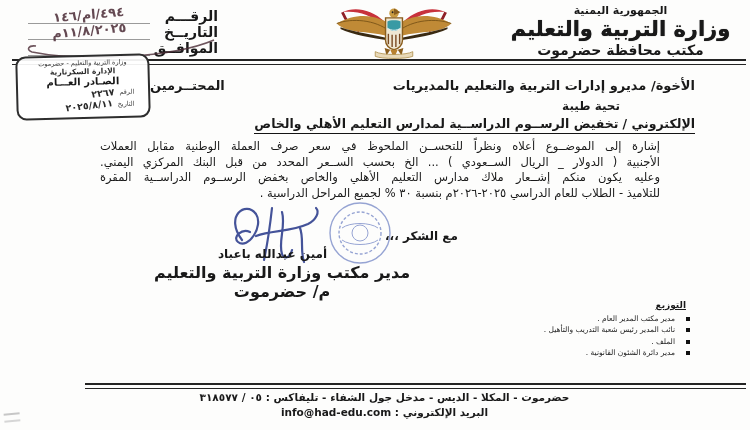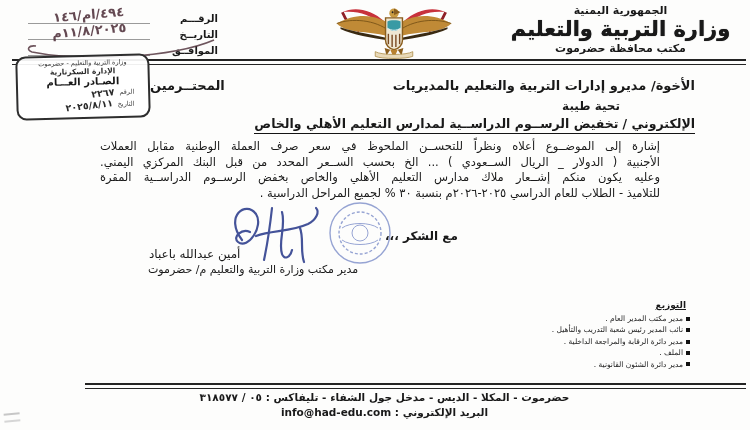--- a/index.html
+++ b/index.html
@@ -5,26 +5,26 @@
   html,body{margin:0;padding:0;background:#ececea;}
   .page{
     position:relative;width:750px;height:430px;background:#fdfdfc;
     font-family:"DejaVu Sans",sans-serif;direction:rtl;color:#191919;
     overflow:hidden;margin:0 auto;
   }
   
   .hdr-right{position:absolute;top:4px;right:12px;width:235px;text-align:center;}
   .hdr-country{font-size:11px;font-weight:bold;}
   .hdr-ministry{font-size:21px;font-weight:bold;letter-spacing:-.5px;text-shadow:0 0 .7px #000;line-height:24px;}
-  .hdr-office{font-size:11px;font-weight:bold;margin-top:1px;}
+  .hdr-office{font-size:14px;font-weight:bold;margin-top:1px;}
   .emblem{position:absolute;top:2px;left:333px;width:122px;height:58px;}
   
   .refs{position:absolute;top:8px;left:28px;width:190px;direction:rtl;}
   .ref-row{display:flex;align-items:flex-end;height:16px;}
-  .ref-label{font-size:10px;font-weight:bold;width:44px;flex:0 0 auto;margin-left:24px;}
+  .ref-label{font-size:14px;font-weight:bold;width:44px;flex:0 0 auto;margin-left:24px;}
   .ref-value{flex:1;border-bottom:1px solid #9a9a9a;text-align:center;}
   .hand{font-size:13px;color:#4a2a35;font-weight:bold;letter-spacing:1px;display:inline-block;transform:rotate(-5deg);opacity:.85;line-height:12px;}
   .flourish{position:absolute;top:24px;left:-6px;width:200px;height:34px;pointer-events:none;}
   
   .rule-top{position:absolute;top:59px;left:12px;right:4px;height:3px;border-top:2px solid #242424;border-bottom:1px solid #242424;}
   .rule-bottom{position:absolute;top:383px;left:85px;right:4px;height:3px;border-top:2px solid #242424;border-bottom:1px solid #242424;}
   
   .stamp{
     position:absolute;top:55px;left:16px;width:134px;height:64px;
     border:2px solid #2e2e2e;border-radius:10px;transform:rotate(-1.5deg);
@@ -41,26 +41,26 @@
   .greeting{position:absolute;top:99px;right:130px;font-weight:bold;font-size:12px;}
   .subject{position:absolute;top:116px;right:55px;font-weight:bold;font-size:12.5px;border-bottom:1.5px solid #141414;padding-bottom:2px;}
   .subject .sep{display:inline-block;width:4px;}
   
   .body{position:absolute;top:139px;left:100px;right:90px;font-size:11.5px;line-height:15.5px;}
   .jline{text-align:justify;text-align-last:justify;}
   .lastline{text-align:right;}
   
   .closing{position:absolute;top:210px;right:292px;font-weight:bold;font-size:12px;margin-top:19px;}
   .sig{position:absolute;top:198px;left:212px;width:200px;height:75px;}
-  .signer-name{position:absolute;top:247px;left:149px;width:215px;text-align:left;font-weight:normal;font-size:12px;}
-  .signer-title{position:absolute;top:263px;left:148px;width:268px;text-align:left;font-weight:normal;font-size:11px;}
+  .signer-name{position:absolute;top:247px;left:165px;width:215px;text-align:center;font-weight:bold;font-size:12px;}
+  .signer-title{position:absolute;top:263px;left:148px;width:268px;text-align:center;font-weight:bold;font-size:16px;}
   
   .dist{position:absolute;top:300px;right:60px;width:160px;text-align:right;}
   .dist-title{font-weight:bold;font-size:9px;text-decoration:underline;margin:0 4px 3px 0;}
-  .dist-item{display:flex;direction:rtl;align-items:center;gap:3px;font-size:7.5px;line-height:11.4px;color:#1c1c1c;}
+  .dist-item{display:flex;direction:rtl;align-items:center;gap:11px;font-size:7.5px;line-height:11.4px;color:#1c1c1c;}
   .bullet{width:4px;height:4px;background:#111;flex:0 0 auto;}
   
   .footer{position:absolute;top:390px;left:120px;right:101px;text-align:center;font-weight:bold;font-size:10.5px;line-height:15px;}
   .artifact{position:absolute;left:4px;top:413px;width:16px;height:5px;border-top:2px solid #c7c7c7;border-bottom:2px solid #d6d6d6;transform:rotate(-6deg);}
 </style>
 </head>
 <body>
 
 <div class="page">
 
@@ -183,24 +183,20 @@
     <div class="dist-item">
         <span class="bullet"></span>
         <span>مدير مكتب المدير العام .</span>
       </div>
     <div class="dist-item">
         <span class="bullet"></span>
         <span>نائب المدير رئيس شعبة التدريب والتأهيل .</span>
       </div>
     <div class="dist-item">
         <span class="bullet"></span>
-        <span>مدير دائرة الرقابة والمراجعة الداخلية .</span>
-      </div>
-    <div class="dist-item">
-        <span class="bullet"></span>
         <span>الملف .</span>
       </div>
     <div class="dist-item">
         <span class="bullet"></span>
         <span>مدير دائرة الشئون القانونية .</span>
       </div>
   </div>
 
   <div class="rule-bottom"></div>
   <div class="footer">

